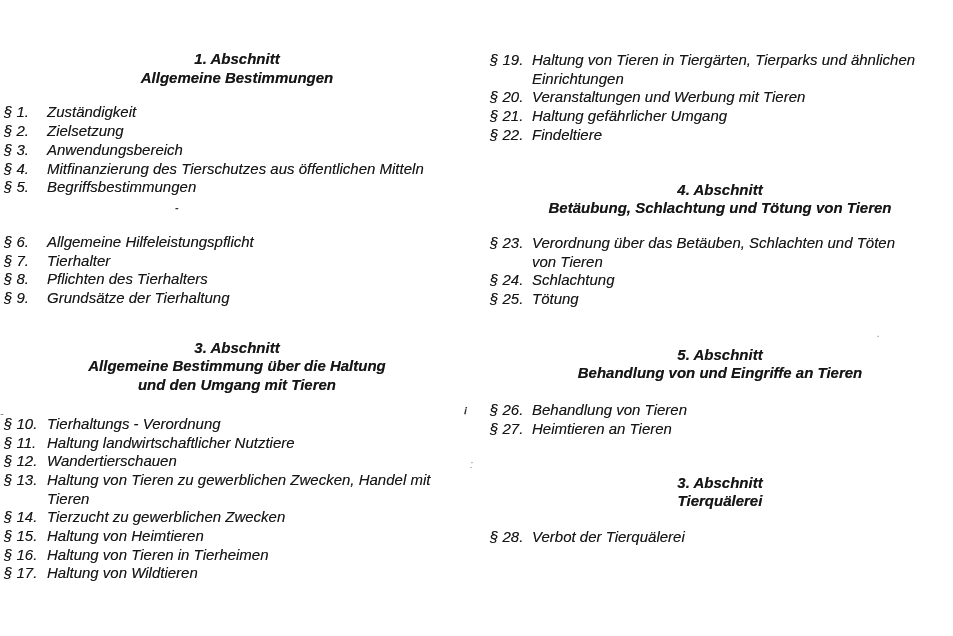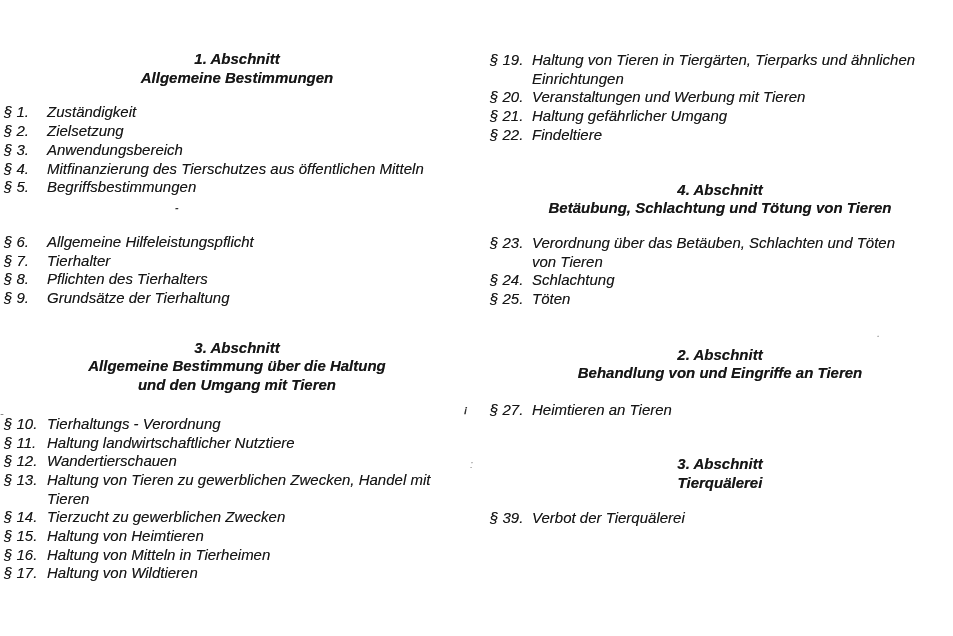--- a/index.html
+++ b/index.html
@@ -113,21 +113,21 @@
         <div class="item">
           <span class="num">§ 14.</span>
           <span class="text">Tierzucht zu gewerblichen Zwecken</span>
         </div>
         <div class="item">
           <span class="num">§ 15.</span>
           <span class="text">Haltung von Heimtieren</span>
         </div>
         <div class="item">
           <span class="num">§ 16.</span>
-          <span class="text">Haltung von Mitteln in Tierheimen</span>
+          <span class="text">Haltung von Tieren in Tierheimen</span>
         </div>
         <div class="item">
           <span class="num">§ 17.</span>
           <span class="text">Haltung von Wildtieren</span>
         </div>
       </div>
     </div>
   <div class="col col-right">
       <div class="items">
         <div class="item">
@@ -154,34 +154,38 @@
           <span class="num">§ 23.</span>
           <span class="text">Verordnung über das Betäuben, Schlachten und Töten
 von Tieren</span>
         </div>
         <div class="item">
           <span class="num">§ 24.</span>
           <span class="text">Schlachtung</span>
         </div>
         <div class="item">
           <span class="num">§ 25.</span>
-          <span class="text">Töten</span>
+          <span class="text">Tötung</span>
         </div>
       </div>
-      <div class="heading"><div>2. Abschnitt</div><div>Behandlung von und Eingriffe an Tieren</div></div>
+      <div class="heading"><div>5. Abschnitt</div><div>Behandlung von und Eingriffe an Tieren</div></div>
       <div class="items">
+        <div class="item">
+          <span class="num">§ 26.</span>
+          <span class="text">Behandlung von Tieren</span>
+        </div>
         <div class="item">
           <span class="num">§ 27.</span>
           <span class="text">Heimtieren an Tieren</span>
         </div>
       </div>
       <div class="heading"><div>3. Abschnitt</div><div>Tierquälerei</div></div>
       <div class="items">
         <div class="item">
-          <span class="num">§ 39.</span>
+          <span class="num">§ 28.</span>
           <span class="text">Verbot der Tierquälerei</span>
         </div>
       </div>
     </div>
 <span class="artifact" style="left: 464px; top: 392px;">¡</span>
     <span class="artifact" style="left: 175px; top: 190px;">-</span>
     <span class="artifact faint" style="left: 470px; top: 447px;">:</span>
     <span class="artifact faint" style="left: 877px; top: 316px;">.</span>
     <span class="artifact faint" style="left: 0px; top: 396px;">-</span>
   </div>

